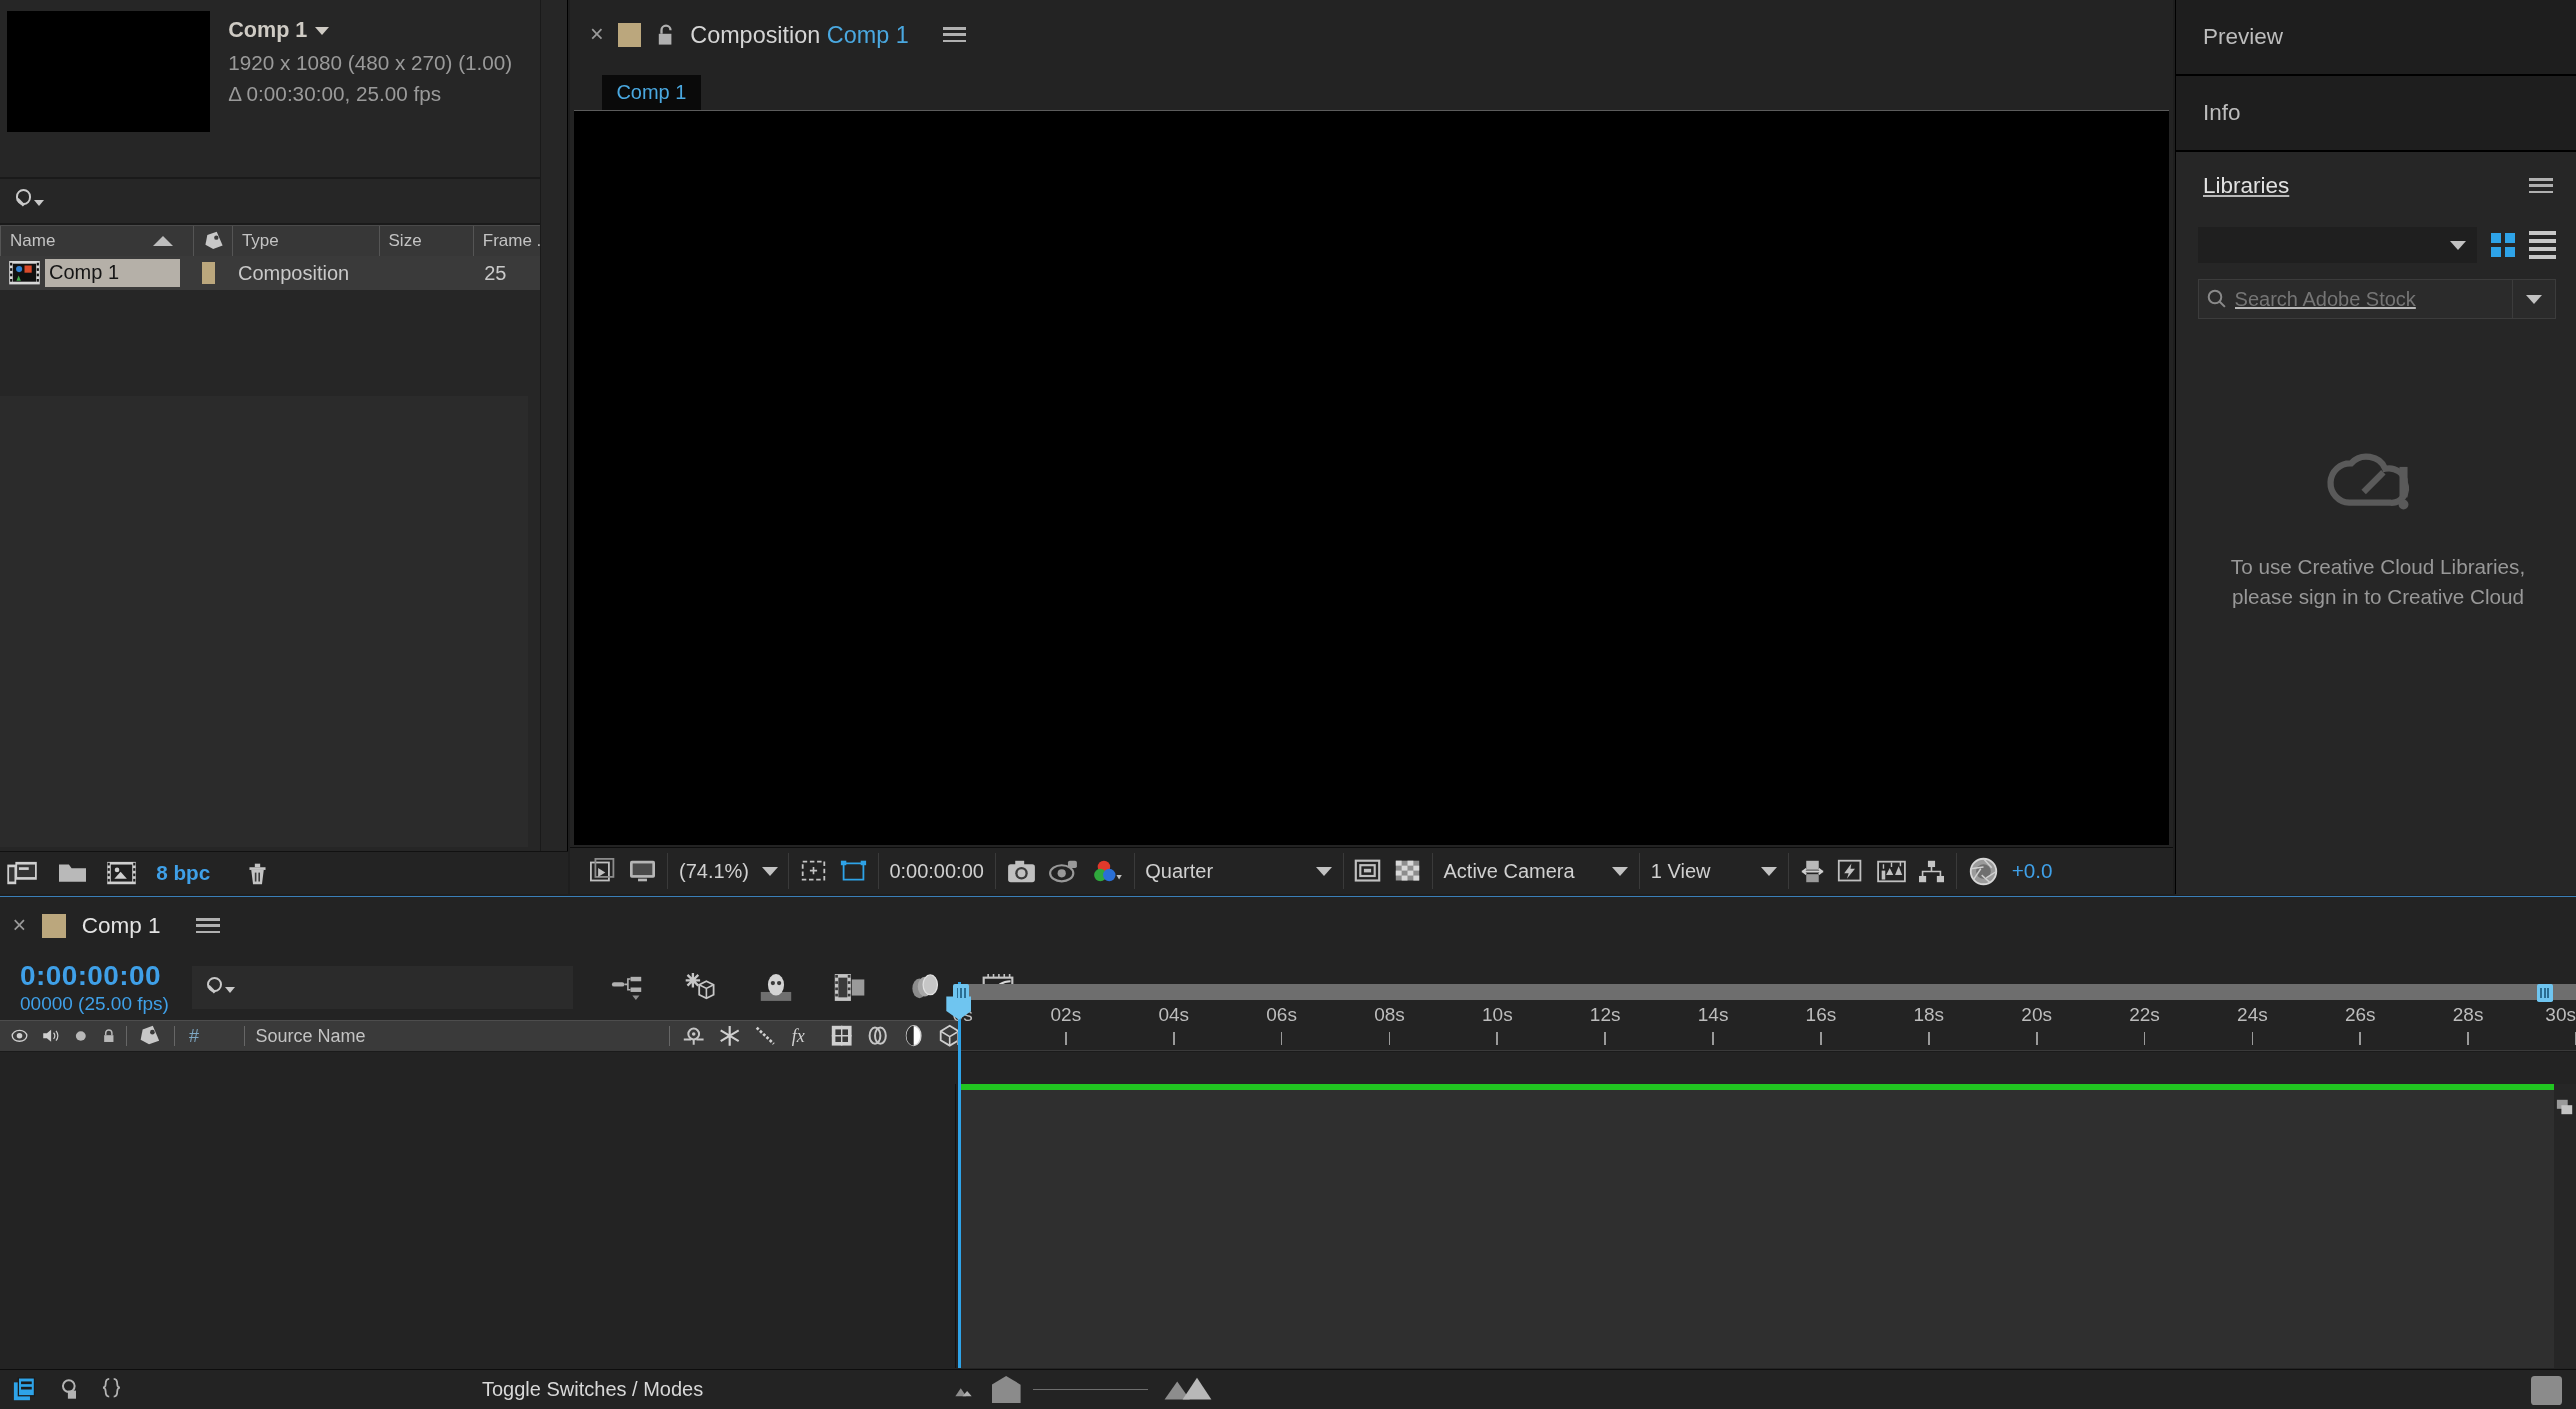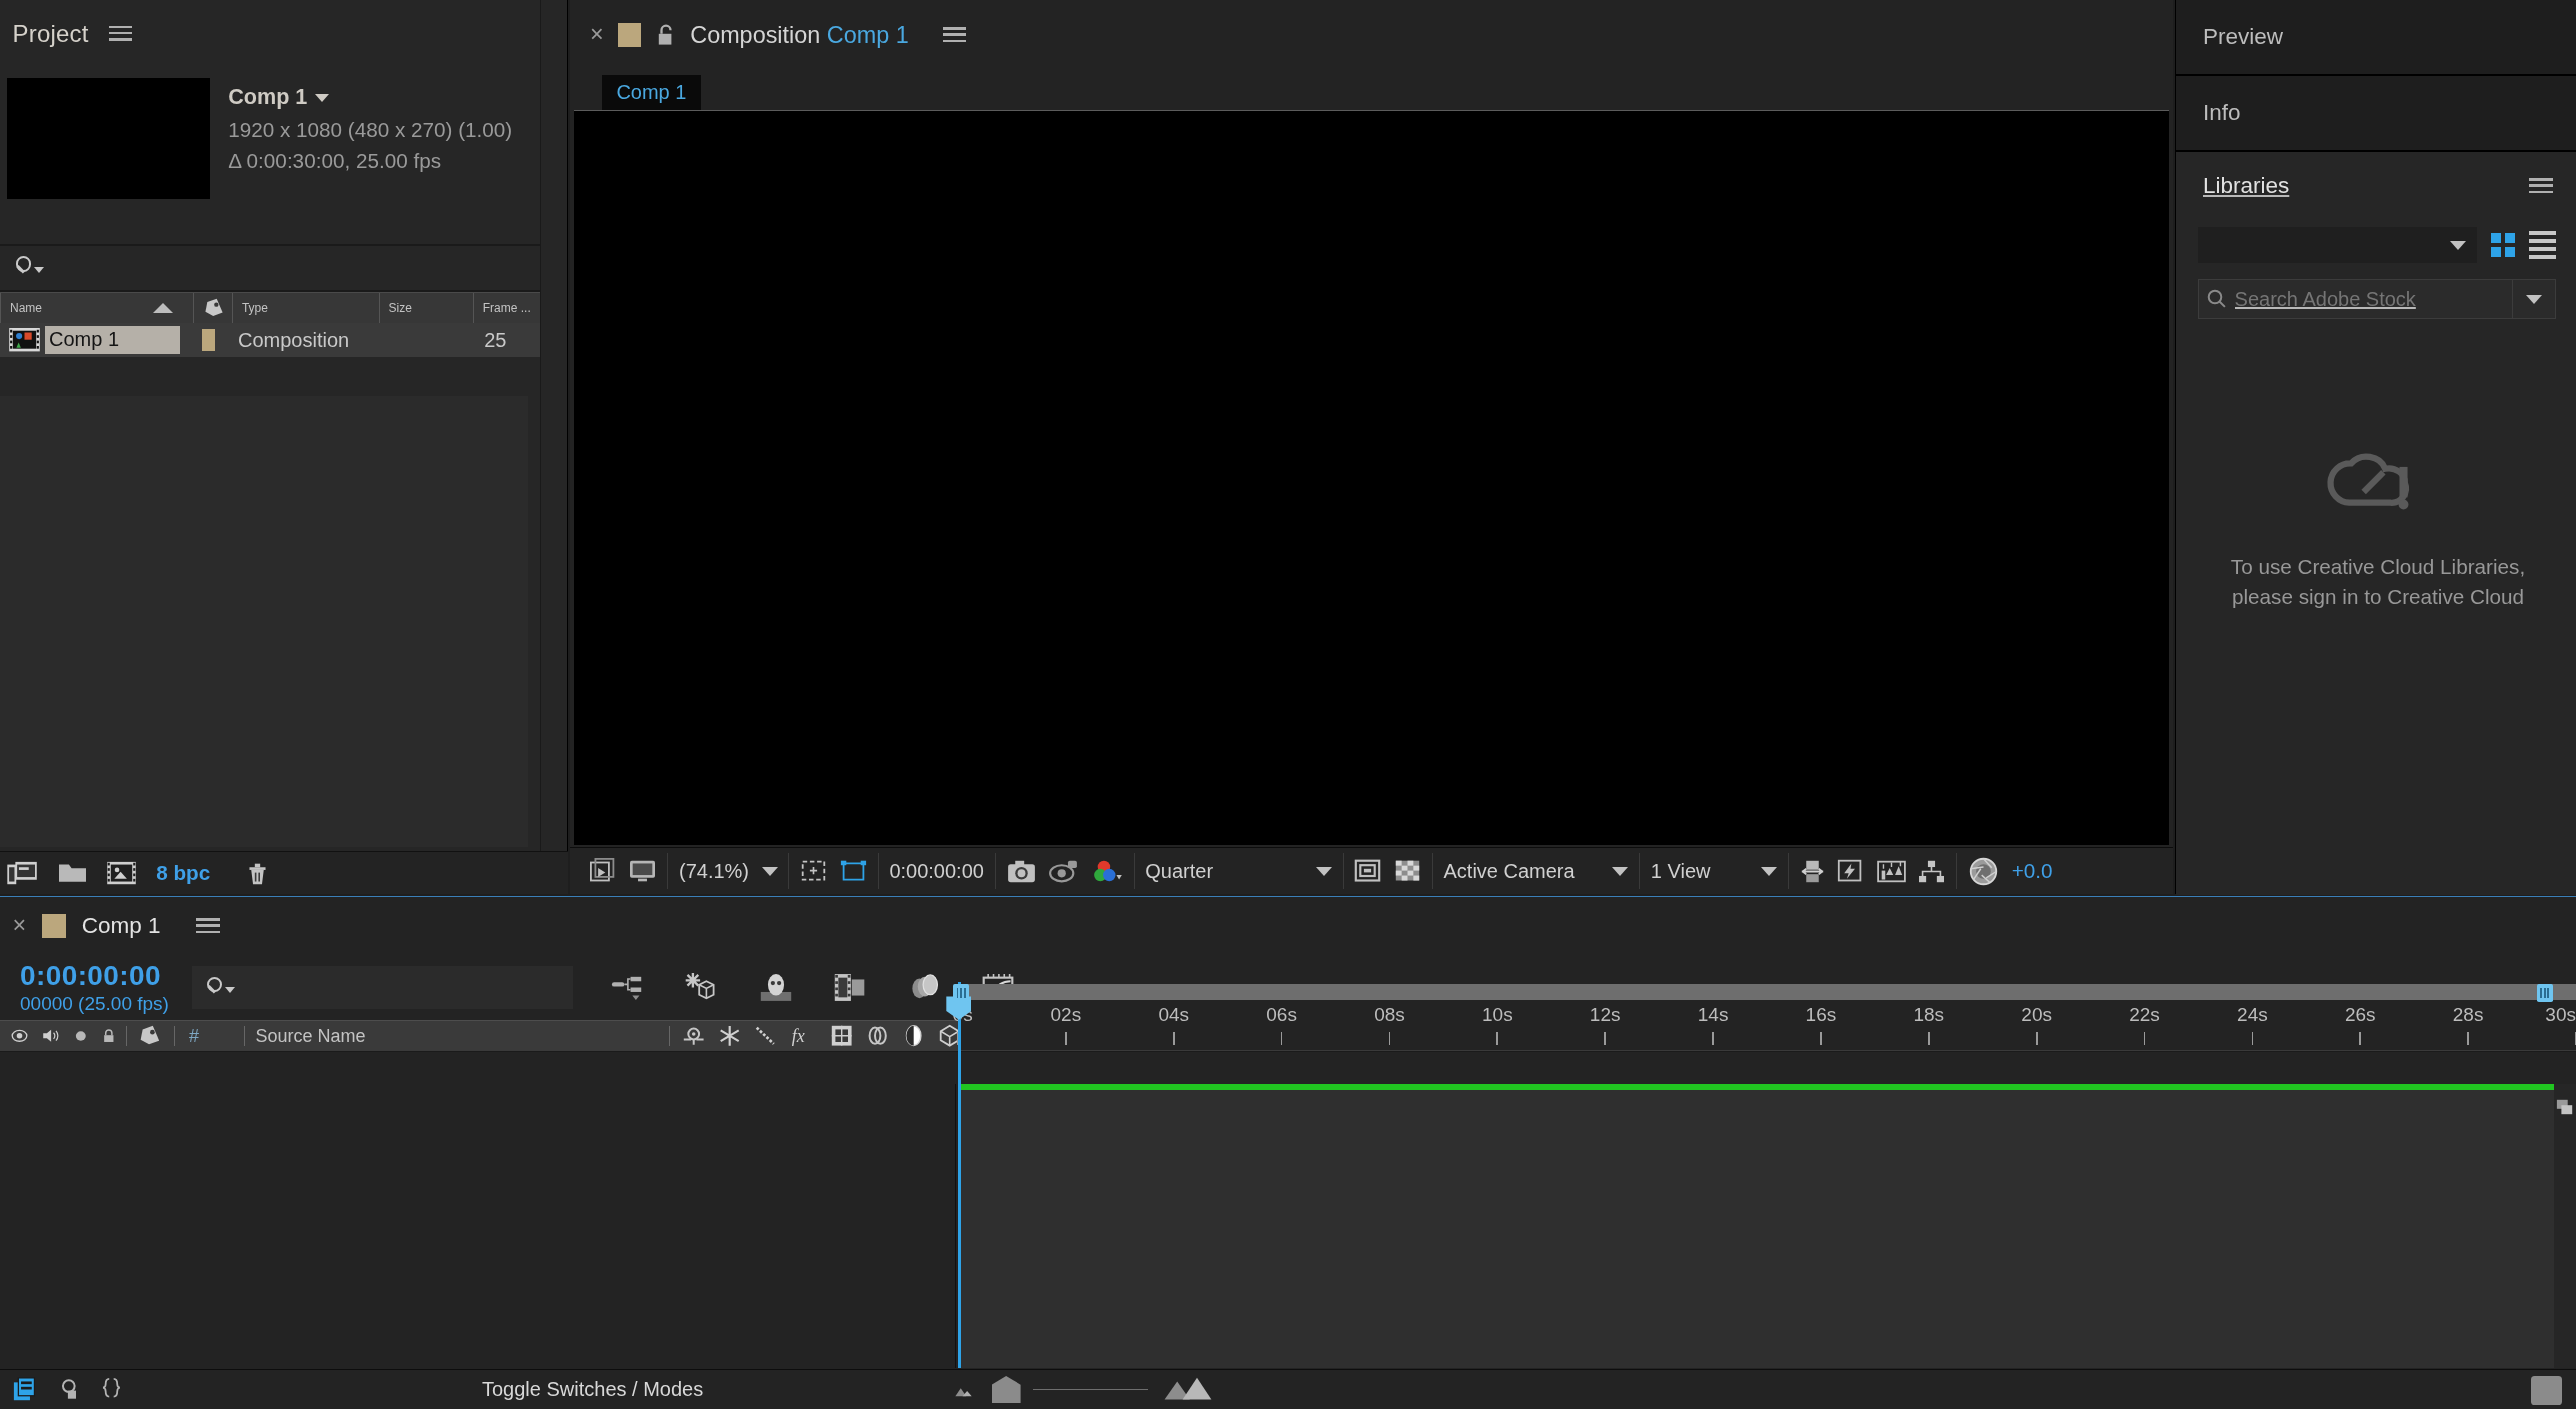--- a/index.html
+++ b/index.html
@@ -61,21 +61,21 @@
     transform: rotate(45deg); transform-origin: right center;
   }
   .search-glyph .caret {
     position:absolute; left:20px; top:11.7px;
     width: 0; height: 0; border-left: 5.4px solid transparent; border-right: 5.4px solid transparent;
     border-top: 6.3px solid #c9c9c9;
   }
 
   .proj-colhead {
     height: 31px; background: #373737; display: flex; align-items: center;
-    font-size: 12px; color: #c3c3c3; border-top: 0.9px solid #4a4a4a;
+    font-size: 17px; color: #c3c3c3; border-top: 0.9px solid #4a4a4a;
   }
   .colh { display:flex; align-items:center; height: 100%; border-left: 0.9px solid #555; padding-left: 9px; position: relative;}
   .colh.name { width: 223px; }
   .colh.tag { width: 45px; justify-content:center; padding-left:0; }
   .colh.type { width: 169px; }
   .colh.size { width: 108px; }
   .colh.frame { width: 108px; }
   .sort-arrow {
     width: 0; height: 0; border-left: 10.8px solid transparent; border-right: 10.8px solid transparent;
     border-bottom: 10px solid #bdbdbd; position: absolute; right: 20px; top: 10px;
@@ -239,28 +239,20 @@
   }
   .tl-rightstrip { position:absolute; right: 0; top: 187px; width: 21.6px; bottom: 41px; background: #262626; }
   .tl-rs-icon { position:absolute; right: 1.8px; top: 12.6px; width: 18px; height: 20px;}
 </style>
 </head>
 <body>
 
 <div class="app">
 
   <div class="project-panel">
-    <div class="panel-tabrow">
-      <span class="panel-tab-title">Project</span>
-      <span class="hamburger">
-          <i></i>
-          <i></i>
-          <i></i>
-        </span>
-    </div>
 
     <div class="proj-preview-area">
       <div class="thumb"></div>
       <div class="proj-info">
         <div class="ln1">
             <span>Comp 1</span>
             <span class="tri-down"></span>
           </div>
         <div class="ln2">1920 x 1080  (480 x 270) (1.00)</div>
         <div class="ln3">Δ 0:00:30:00, 25.00 fps</div>

